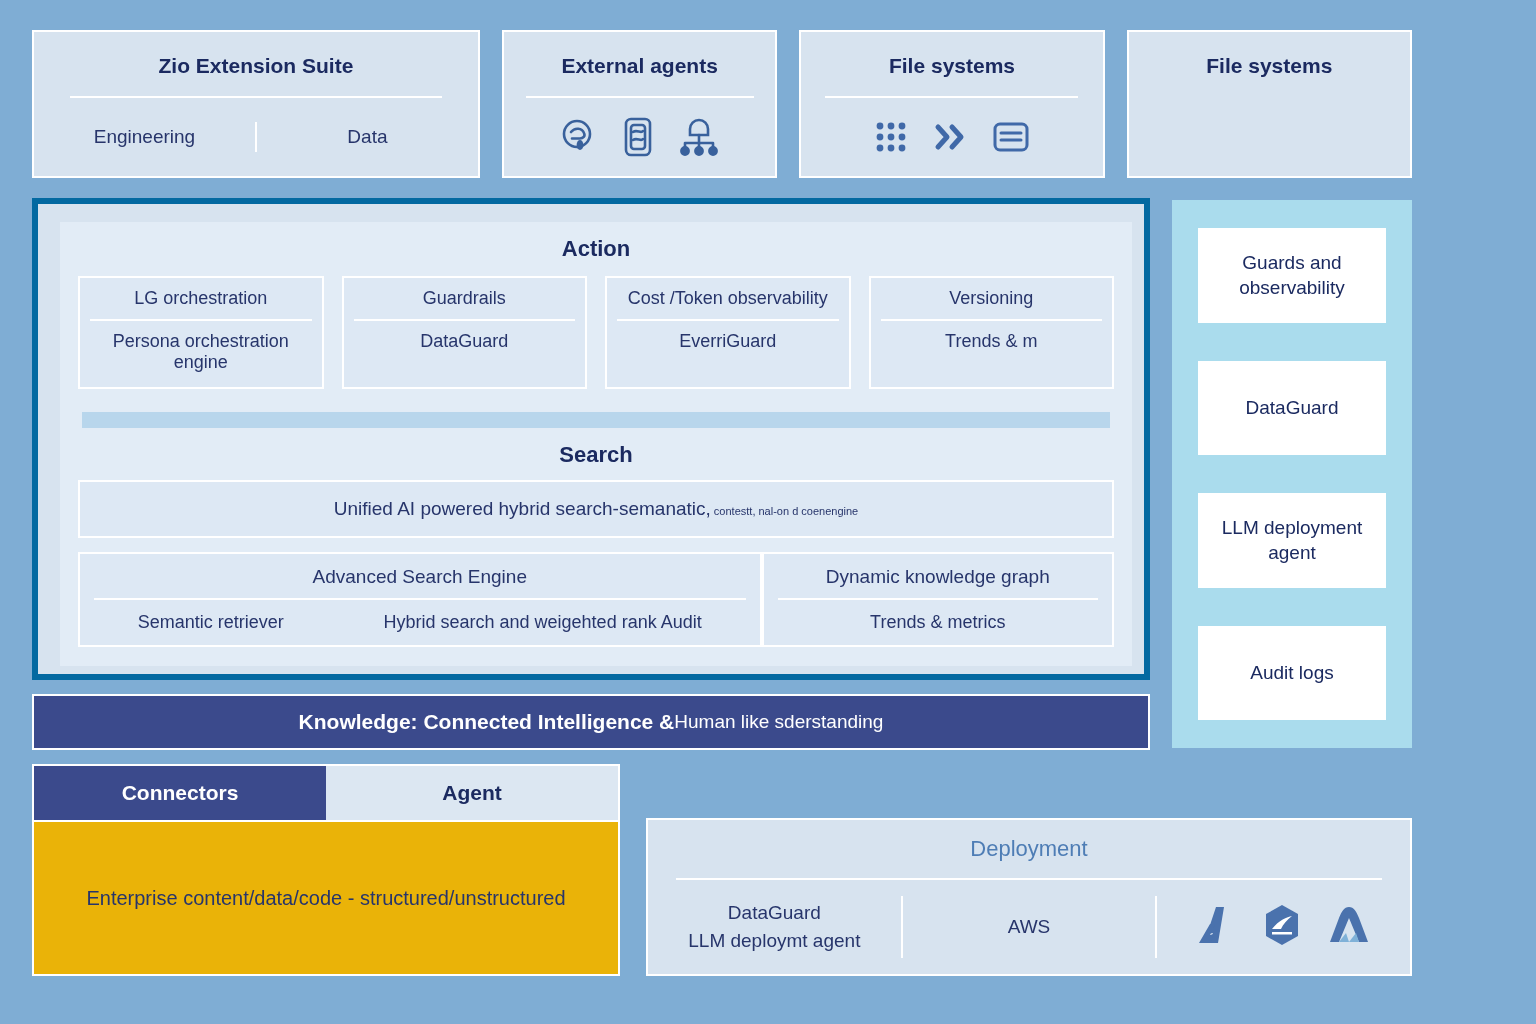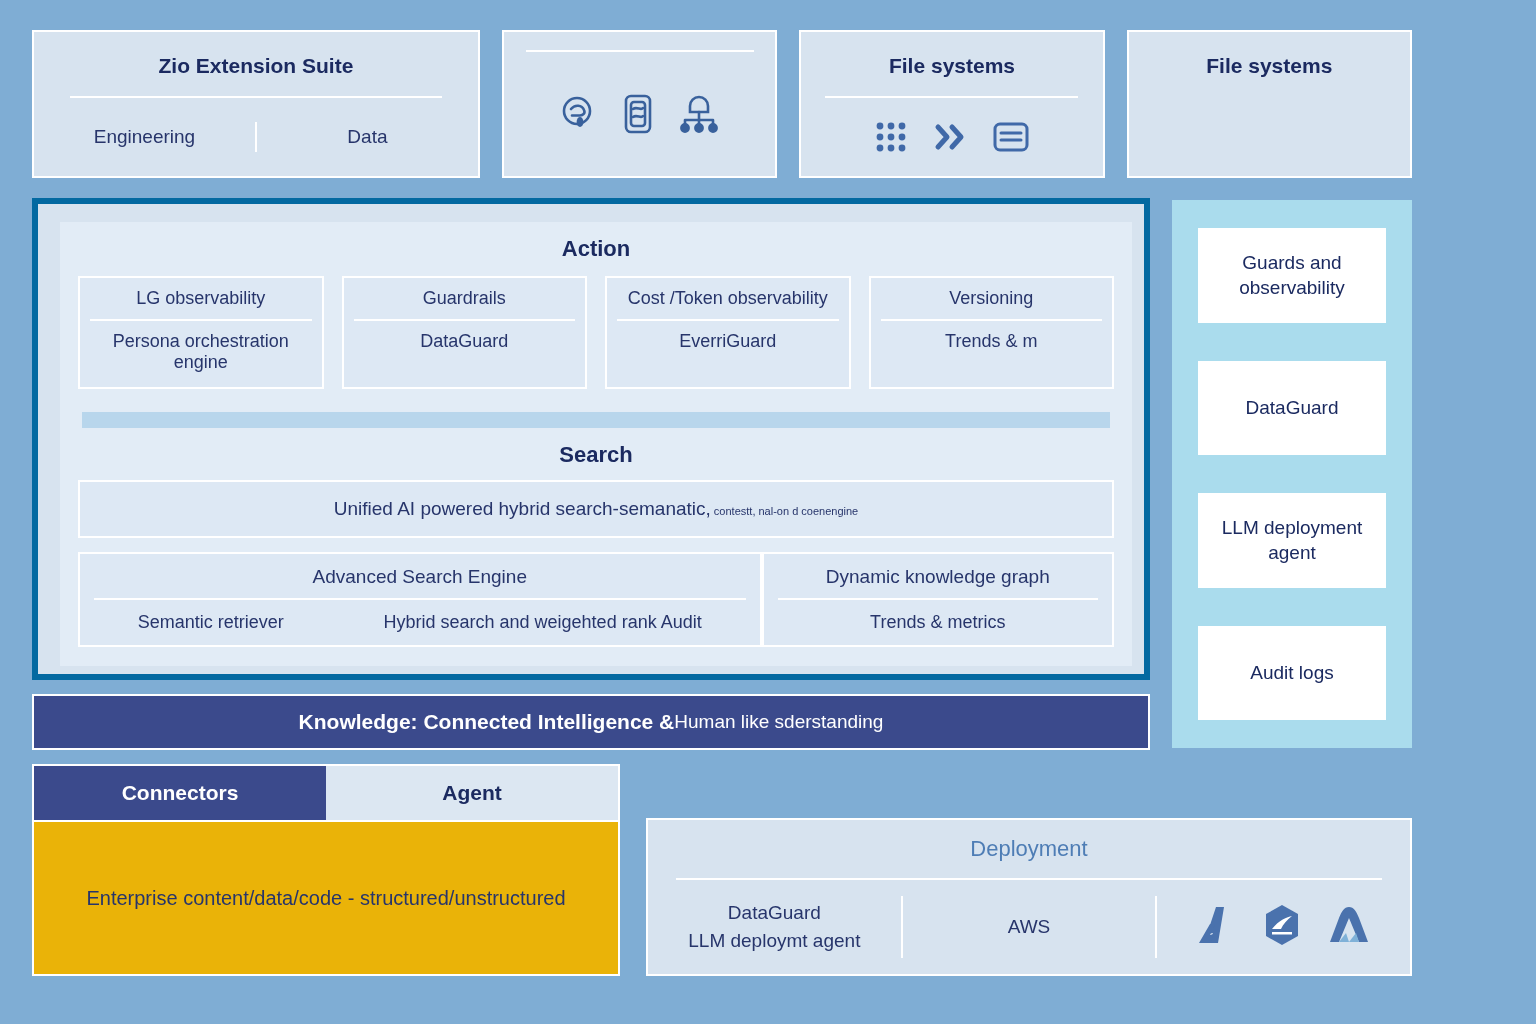--- a/index.html
+++ b/index.html
@@ -190,20 +190,21 @@
       <div class="body">
         <div class="zio-items">
           <div class="zi">Engineering</div>
           <div class="zio-sep"></div>
           <div class="zi">Data</div>
         </div>
       </div>
     </div>
 
     <div class="card top-card ext">
+      <div class="card-title">External agents</div>
       <div class="divider"></div>
       <div class="body">
         <div class="icon-row">
           <span>
             <svg width="40" height="40" viewBox="0 0 40 40" fill="none" stroke="#39619c" stroke-width="2.6">
               <circle cx="18" cy="17" r="13"></circle>
               <path d="M12 15c4-5 11-4 13 1c1.6 3.2-1 5.5-4 5.5H13" stroke-linecap="round"></path>
               <ellipse cx="21" cy="28" rx="3.4" ry="5" fill="#39619c" stroke="none"></ellipse>
             </svg>
           </span>
@@ -266,21 +267,21 @@
     </div>
   </div>
 
   <div class="mainpanel">
     <div class="innerpanel">
 
       <div class="section-title">Action</div>
 
       <div class="action-grid">
         <div class="sub">
-          <div class="row1">LG observability</div>
+          <div class="row1">LG orchestration</div>
           <div class="thin"></div>
           <div class="row2">Persona orchestration engine</div>
         </div>
         <div class="sub">
           <div class="row1">Guardrails</div>
           <div class="thin"></div>
           <div class="row2">DataGuard</div>
         </div>
         <div class="sub">
           <div class="row1">Cost /Token observability</div>

